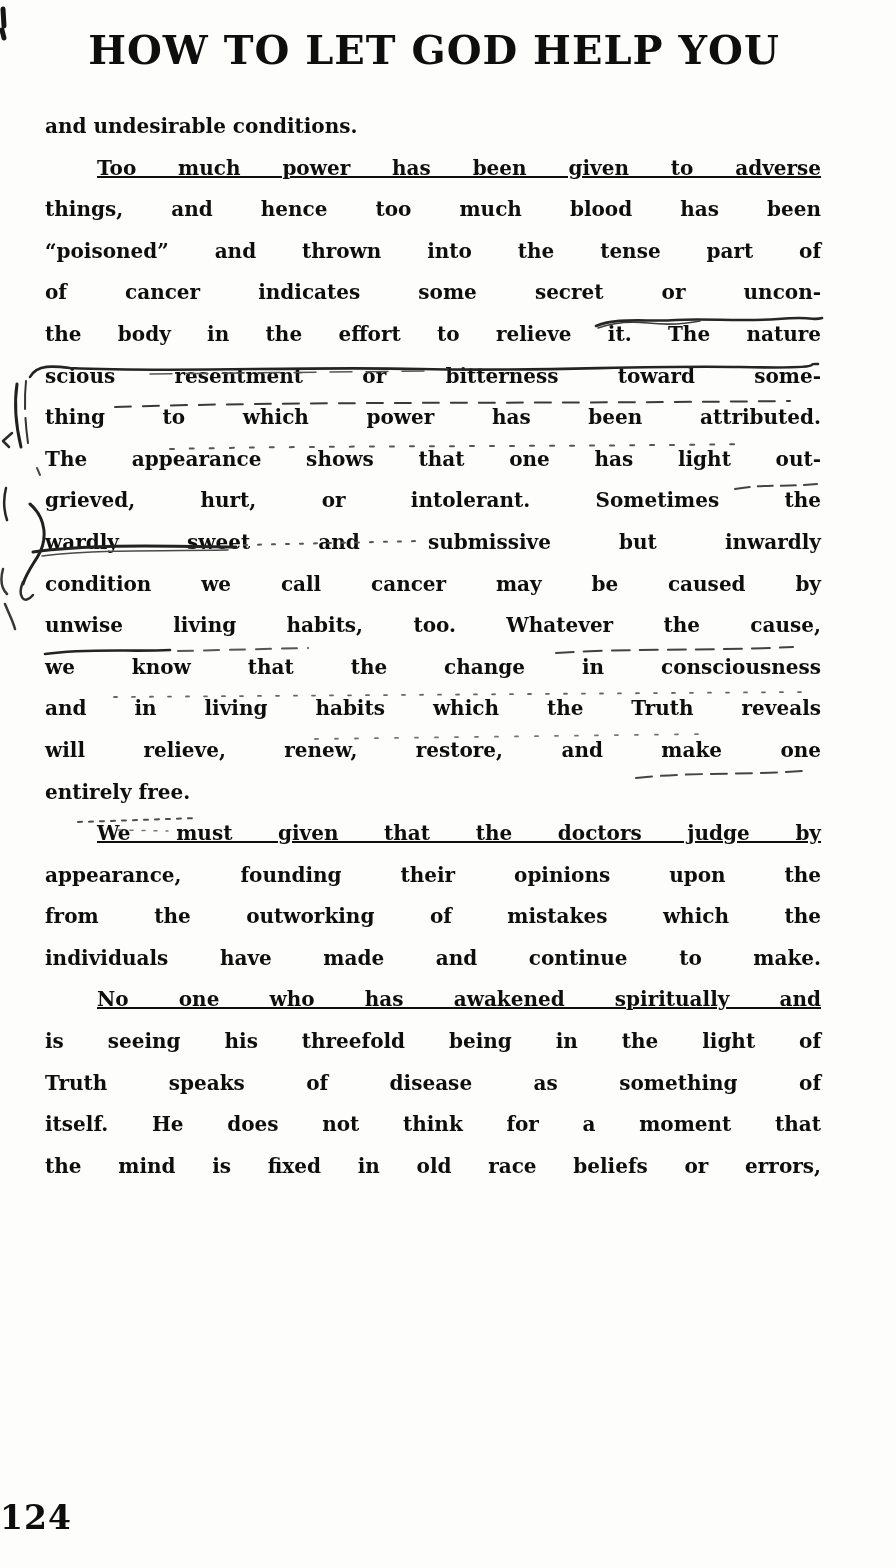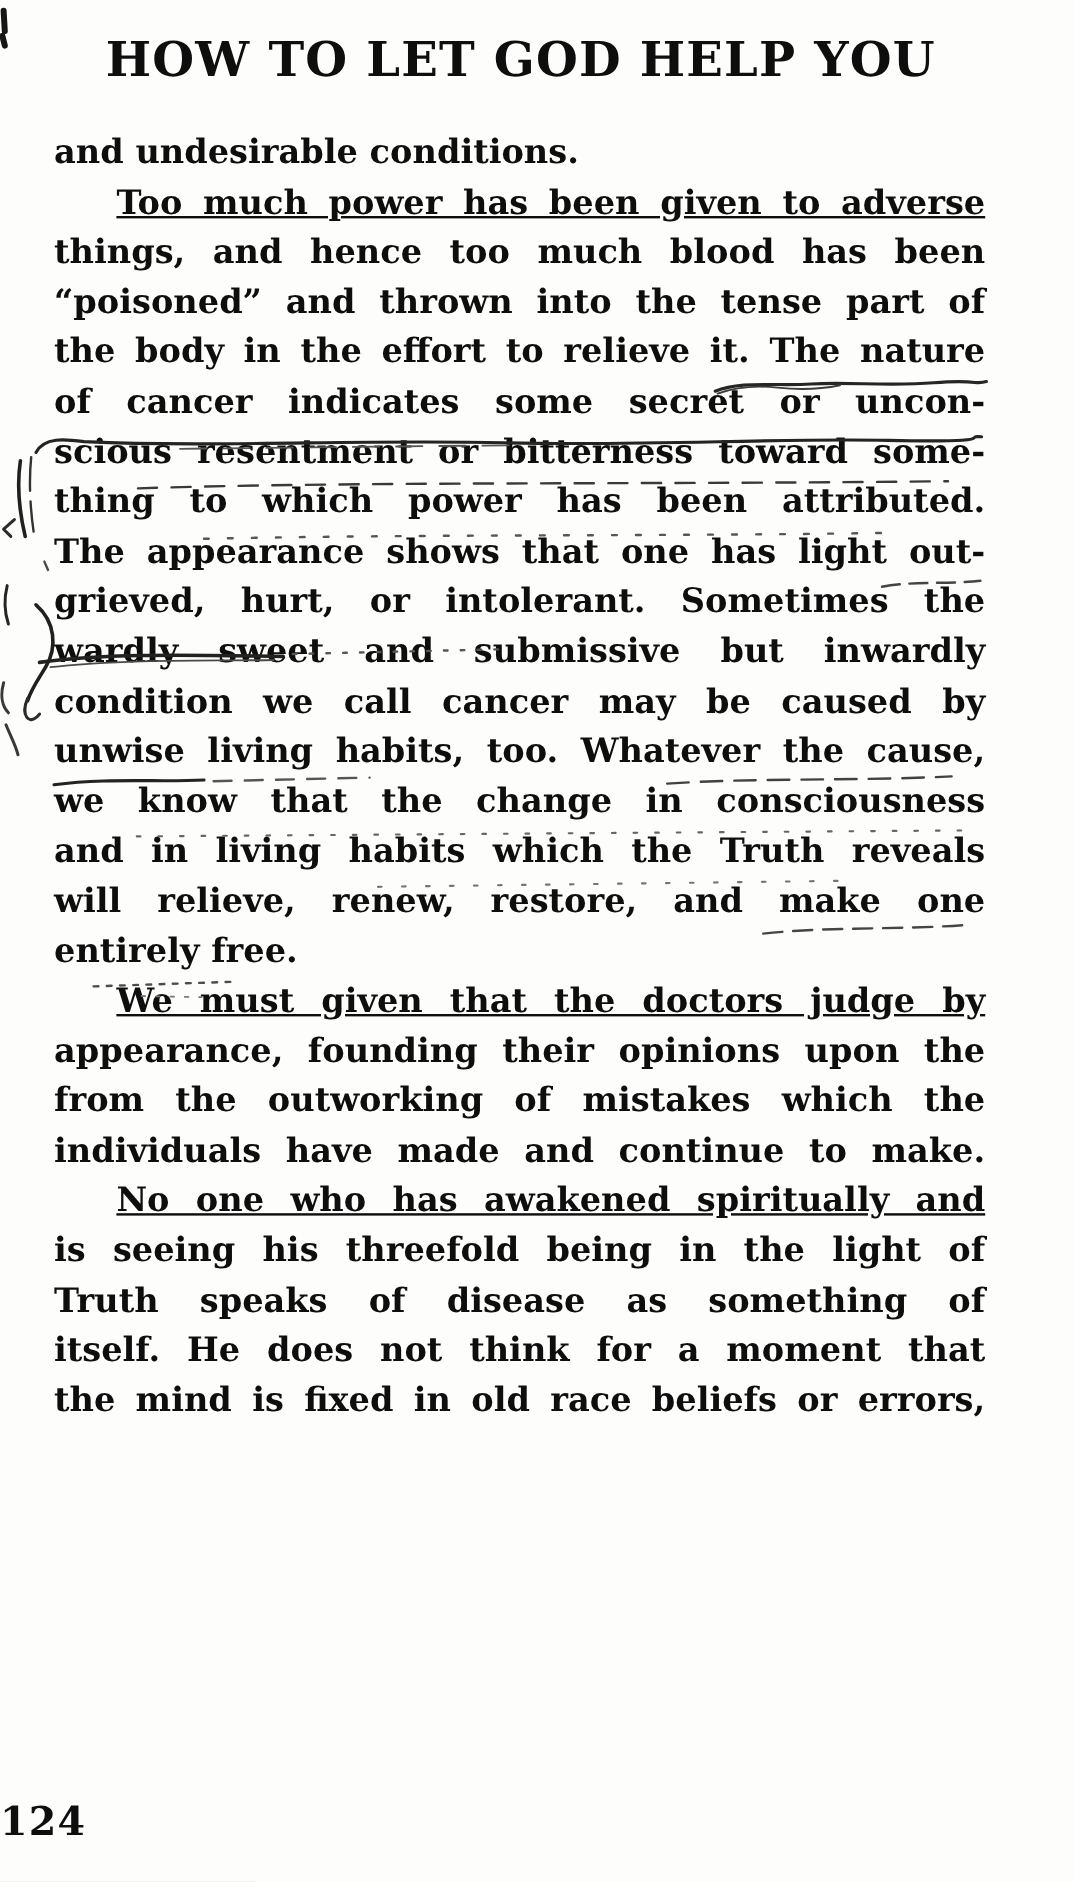--- a/index.html
+++ b/index.html
@@ -16,21 +16,21 @@
     position:absolute;top:26px;left:0;width:868px;
     text-align:center;
     font-size:40px;
     letter-spacing:1px;
     white-space:nowrap;
   }
   .textblock{
     position:absolute;top:106px;left:45px;width:776px;
   }
   .line{
-    font-size:28px;
+    font-size:20px;
     line-height:41.6px;
     text-align:justify;
     text-align-last:justify;
   }
   .line.end{
     text-align:left;
     text-align-last:left;
   }
   .para.indented .line:first-child{
     text-indent:52px;
@@ -58,22 +58,22 @@
   <div class="textblock">
 
     <div class="para">
       <div class="line end">and undesirable conditions.</div>
     </div>
 
     <div class="para indented">
       <div class="line">Too much power has been given to adverse</div>
       <div class="line">things, and hence too much blood has been</div>
       <div class="line">“poisoned” and thrown into the tense part of</div>
+      <div class="line">of cancer indicates some secret or uncon-</div>
       <div class="line">the body in the effort to relieve it. The nature</div>
-      <div class="line">of cancer indicates some secret or uncon-</div>
       <div class="line">scious resentment or bitterness toward some-</div>
       <div class="line">thing to which power has been attributed.</div>
       <div class="line">The appearance shows that one has light out-</div>
       <div class="line">grieved, hurt, or intolerant. Sometimes the</div>
       <div class="line">wardly sweet and submissive but inwardly</div>
       <div class="line">condition we call cancer may be caused by</div>
       <div class="line">unwise living habits, too. Whatever the cause,</div>
       <div class="line">we know that the change in consciousness</div>
       <div class="line">and in living habits which the Truth reveals</div>
       <div class="line">will relieve, renew, restore, and make one</div>

